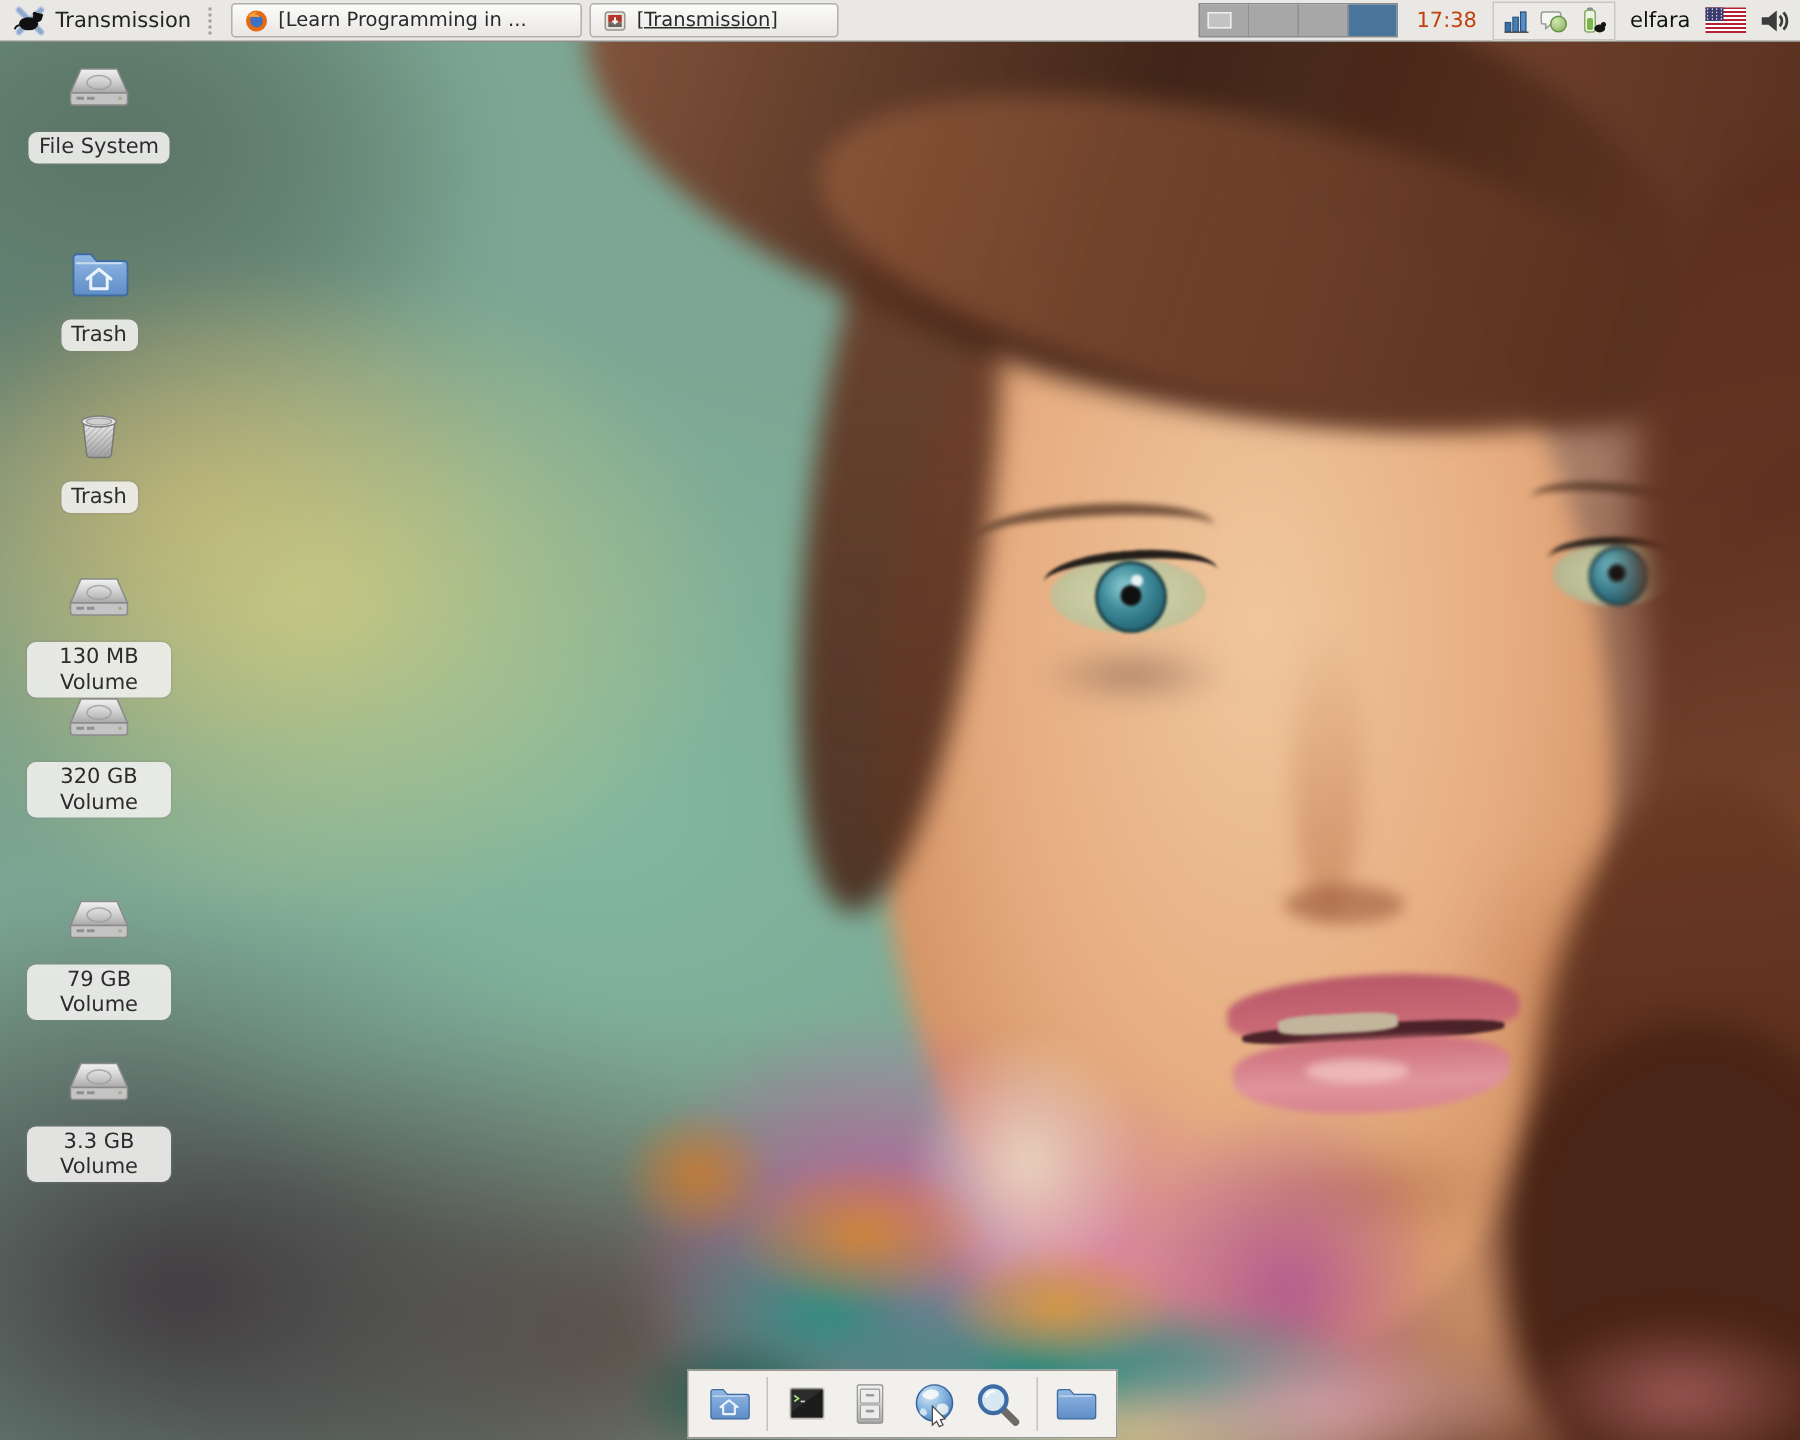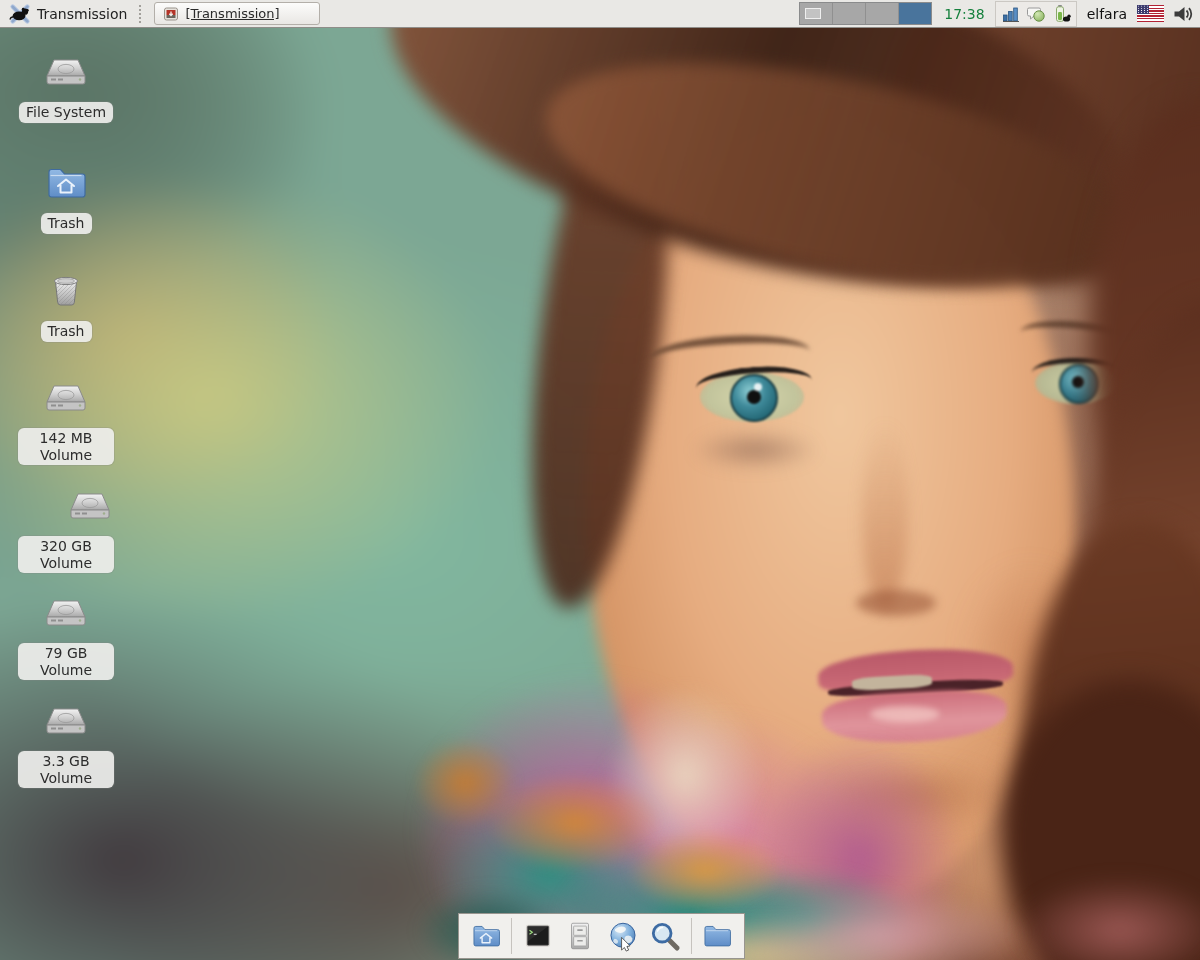--- a/index.html
+++ b/index.html
@@ -37,21 +37,21 @@
     border:1px solid #b3afa9;border-radius:3px;background:linear-gradient(#fcfcfb,#e9e7e4);
     font-size:13px;color:#2a2a2a;white-space:nowrap;overflow:hidden;}
   .win-btn .wb-label{overflow:hidden;text-overflow:clip;}
   .wb1{width:216px;} .wb2{width:148px;text-decoration:underline;}
   .spacer{flex:1;}
   .pager{display:flex;height:21px;border:1px solid #8a8b8c;margin-right:6px;}
   .ws{width:32px;height:21px;background:#a7a7a7;border-right:1px solid #909090;position:relative;}
   .ws:last-child{border-right:none;}
   .ws.active{background:#49749c;}
   .ws .mini-win{position:absolute;left:5px;top:5px;width:14px;height:9px;background:#c3c3c3;border:1px solid #efefef;}
-  .clock{margin:0 10px 0 6px;color:#15803d;text-align:center;}
+  .clock{margin:0 10px 0 6px;color:#c2410c;text-align:center;}
   .tray{display:flex;align-items:center;gap:5px;height:22px;padding:1px 5px;border:1px solid #cbc8c3;background:#eceae7;}
   .tray-ico{width:20px;height:20px;display:block;}
   .user-label{margin:0 10px;color:#111;}
   .flag{width:27px;height:17px;position:relative;margin-right:8px;
     background:repeating-linear-gradient(#b22234 0 1.31px,#fff 1.31px 2.62px);}
   .flag .canton{position:absolute;left:0;top:0;width:12px;height:9px;background:#3c3b6e;
     background-image:radial-gradient(circle 0.7px,#fff 55%,transparent 60%);background-size:3px 2.2px;}
   .vol{width:22px;height:22px;margin-right:6px;}
 
   
@@ -246,21 +246,21 @@
   <div class="wb" style="left:700px;top:870px;width:210px;height:110px;background:radial-gradient(rgba(42,148,134,.9),rgba(42,148,134,0) 75%);filter:blur(8px);"></div>
   <div class="wb" style="left:490px;top:775px;width:170px;height:95px;background:radial-gradient(rgba(216,136,48,.9),rgba(216,136,48,0) 75%);filter:blur(6px);"></div>
   <div class="wb" style="left:630px;top:830px;width:150px;height:80px;background:radial-gradient(rgba(224,154,58,.9),rgba(224,154,58,0) 75%);filter:blur(6px);"></div>
   <div class="wb" style="left:415px;top:740px;width:100px;height:85px;background:radial-gradient(rgba(204,124,40,.85),rgba(204,124,40,0) 75%);filter:blur(6px);"></div>
   <div class="wb" style="left:600px;top:920px;width:320px;height:70px;background:radial-gradient(rgba(216,192,138,.9),rgba(216,192,138,0) 75%);filter:blur(8px);"></div>
   <div class="wb" style="left:740px;top:890px;width:280px;height:90px;background:radial-gradient(rgba(216,160,168,.85),rgba(216,160,168,0) 75%);filter:blur(8px);"></div>
   <div class="wb" style="left:420px;top:890px;width:140px;height:80px;background:radial-gradient(rgba(20,90,80,.9),rgba(20,90,80,0) 75%);filter:blur(8px);"></div>
   <div class="wb" style="left:1020px;top:880px;width:200px;height:100px;background:radial-gradient(rgba(184,106,106,.75),rgba(184,106,106,0) 75%);filter:blur(10px);"></div>
 </div>
 
-<div class="desktop-icon" style="top:48px;">
+<div class="desktop-icon" style="top:34px;">
   <svg class="di-svg">
       <use href="#s-hd"></use>
     </svg>
   <div class="di-label">File System</div>
 </div>
 <div class="desktop-icon" style="top:159px;">
   <svg class="di-svg">
       <use href="#s-home"></use>
     </svg>
   <div class="di-label">Trash</div>
@@ -268,23 +268,23 @@
 <div class="desktop-icon" style="top:267px;">
   <svg class="di-svg">
       <use href="#s-trash"></use>
     </svg>
   <div class="di-label">Trash</div>
 </div>
 <div class="desktop-icon" style="top:374px;">
   <svg class="di-svg">
       <use href="#s-hd"></use>
     </svg>
-  <div class="di-label">142 MB Volume</div>
-</div>
-<div class="desktop-icon" style="top:482px;align-items:flex-end;">
+  <div class="di-label">130 MB Volume</div>
+</div>
+<div class="desktop-icon" style="top:454px;">
   <svg class="di-svg">
       <use href="#s-hd"></use>
     </svg>
   <div class="di-label">320 GB Volume</div>
 </div>
 <div class="desktop-icon" style="top:589px;">
   <svg class="di-svg">
       <use href="#s-hd"></use>
     </svg>
   <div class="di-label">79 GB Volume</div>
@@ -298,20 +298,26 @@
 
 <div class="panel">
   <div class="apps-btn">
     <svg width="22" height="22">
         <use href="#s-xfce"></use>
       </svg>
     <span>Transmission</span>
   </div>
   <div class="panel-handle"></div>
 
+  <div class="win-btn wb1">
+    <svg width="16" height="16" style="flex:none">
+        <use href="#s-ff"></use>
+      </svg>
+    <span class="wb-label">[Learn Programming in ...</span>
+  </div>
   <div class="win-btn wb2">
     <svg width="16" height="16" style="flex:none">
         <use href="#s-tm"></use>
       </svg>
     <span class="wb-label">[Transmission]</span>
   </div>
 
   <div class="spacer"></div>
 
   <div class="pager">

